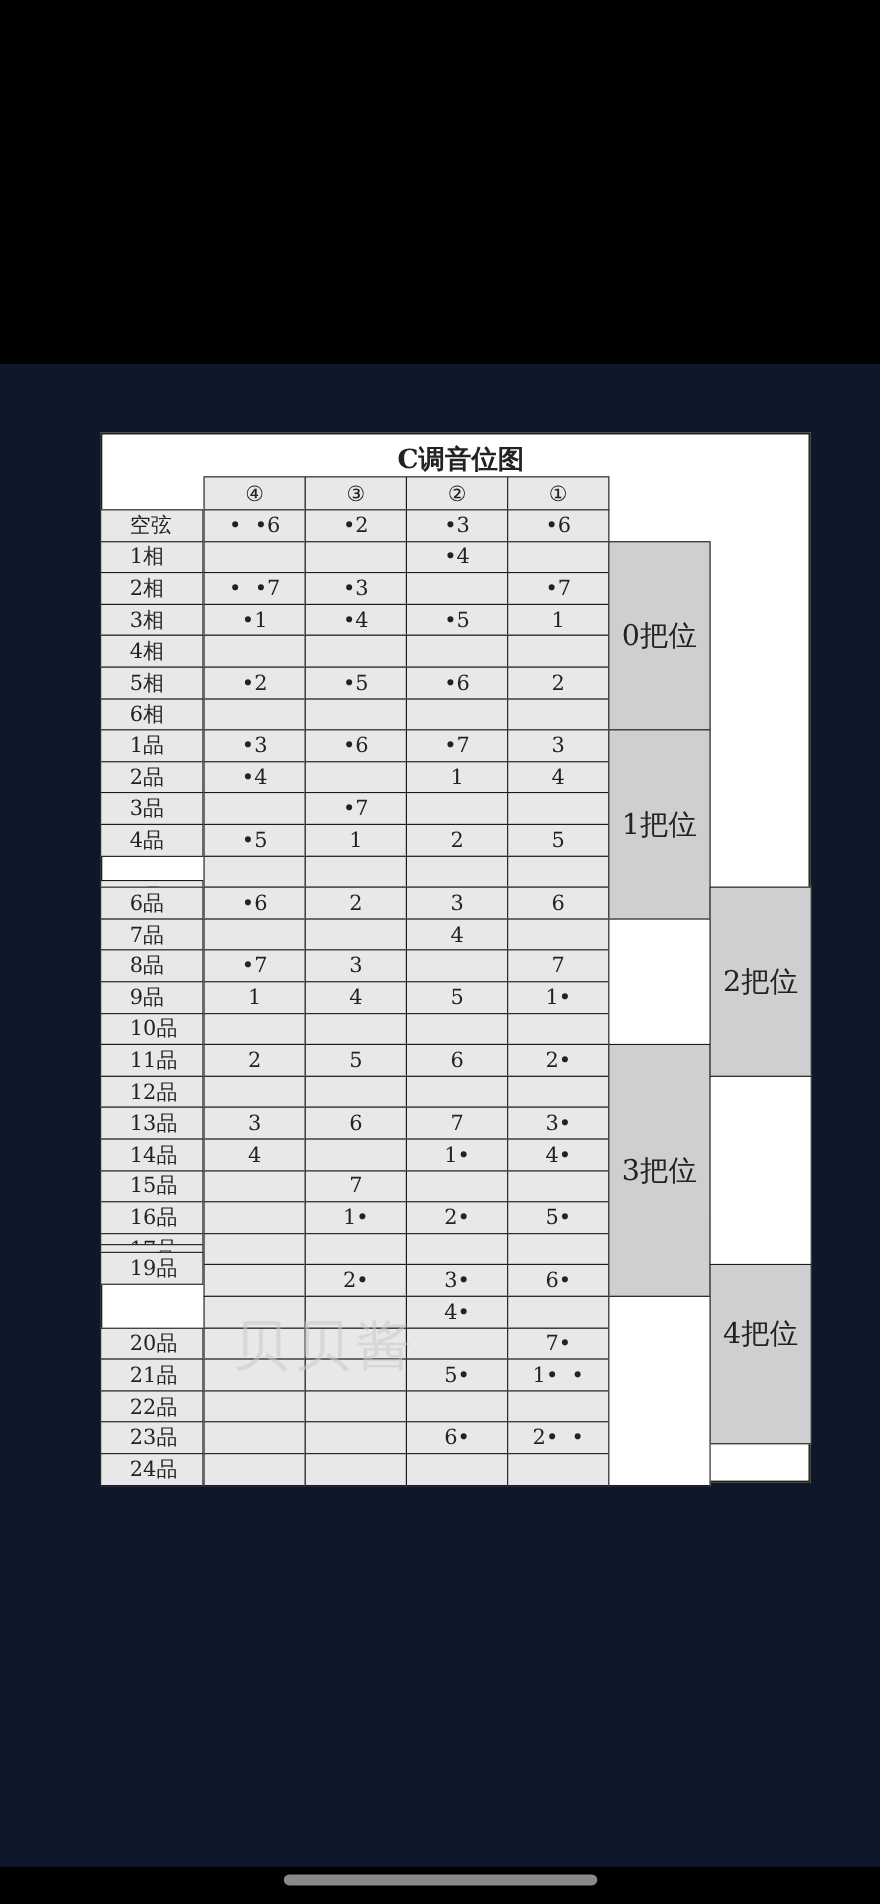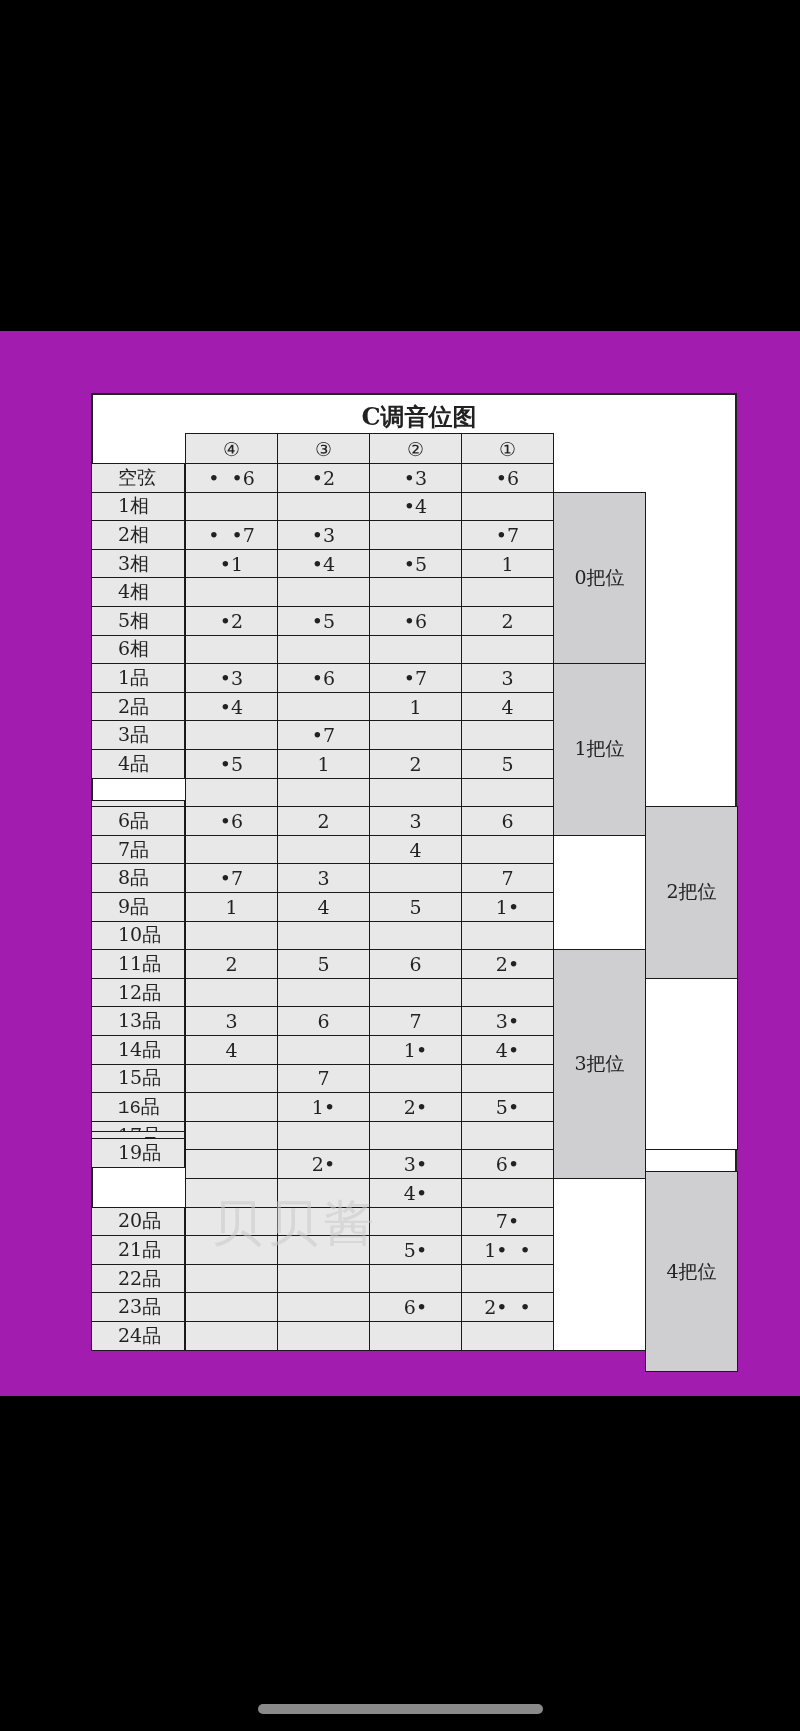--- a/index.html
+++ b/index.html
@@ -1,29 +1,29 @@
 <!DOCTYPE html>
 <html><head>
 <meta charset="utf-8">
 <style>
   html, body { margin:0; padding:0; background:#000; }
   body { width:800px; height:1731px; position:relative; overflow:hidden;
          font-family:"DejaVu Serif", "Liberation Serif", serif; }
-  .page { position:absolute; left:0; top:331px; width:800px; height:1065px; background:#a21caf; }
+  .page { position:absolute; left:0; top:331px; width:800px; height:1366px; background:#0f172a; }
   .frame { position:absolute; left:91px; top:62px; width:646px; height:955px;
            border:2px solid #222; box-sizing:border-box; background:#fff; }
   .title { position:absolute; left:0; right:0; top:6px; text-align:center;
            font-weight:bold; font-size:24px; color:#222; padding-left:10px; }
   .grid { position:absolute; left:0; top:0; }
   .cell { position:absolute; box-sizing:border-box; border:1.5px solid #1a1a1a;
           background:#e8e8e8; display:flex; align-items:center; justify-content:center;
           font-size:19px; color:#222; white-space:pre; }
   .rowlabel { justify-content:flex-start; padding-left:26px; }
   .pos { position:absolute; box-sizing:border-box; border:1.5px solid #1a1a1a;
-         display:flex; align-items:center; justify-content:center; font-size:19px; color:#222;text-align:center; }
+         display:flex; align-items:center; justify-content:center; font-size:26px; color:#222;text-align:center; }
   .pos.gray { background:#cfcfd1; }
   .pos.white { background:#fff; }
   .watermark { position:absolute; left:212px; top:1190px; font-size:50px; color:rgba(200,200,200,0.55);
                font-family:"DejaVu Sans", sans-serif; letter-spacing:6px; pointer-events:none; }
   .home { position:absolute; left:258px; top:1704px; width:285px; height:10px; border-radius:5px; background:#8a8a8a; }
 </style>
 </head>
 <body>
 
 <div class="page">
@@ -137,21 +137,21 @@
         <div class="cell rowlabel" style="left: -2px; top: 640px; width: 94px; height: 29.6px;">14品</div>
         <div class="cell" style="left: 92px; top: 640px; width: 93px; height: 29.6px;">4</div>
         <div class="cell" style="left: 184px; top: 640px; width: 93px; height: 29.6px;"></div>
         <div class="cell" style="left: 276px; top: 640px; width: 93px; height: 29.6px;">1•</div>
         <div class="cell" style="left: 368px; top: 640px; width: 93px; height: 29.6px;">4•</div>
         <div class="cell rowlabel" style="left: -2px; top: 668.6px; width: 94px; height: 29.6px;">15品</div>
         <div class="cell" style="left: 92px; top: 668.6px; width: 93px; height: 29.6px;"></div>
         <div class="cell" style="left: 184px; top: 668.6px; width: 93px; height: 29.6px;">7</div>
         <div class="cell" style="left: 276px; top: 668.6px; width: 93px; height: 29.6px;"></div>
         <div class="cell" style="left: 368px; top: 668.6px; width: 93px; height: 29.6px;"></div>
-        <div class="cell rowlabel" style="left: -2px; top: 697.2px; width: 94px; height: 29.6px; font-family: Liberation Mono, monospace;">16品</div>
+        <div class="cell rowlabel" style="left: -2px; top: 697.2px; width: 94px; height: 29.6px;">16品</div>
         <div class="cell" style="left: 92px; top: 697.2px; width: 93px; height: 29.6px;"></div>
         <div class="cell" style="left: 184px; top: 697.2px; width: 93px; height: 29.6px;">1•</div>
         <div class="cell" style="left: 276px; top: 697.2px; width: 93px; height: 29.6px;">2•</div>
         <div class="cell" style="left: 368px; top: 697.2px; width: 93px; height: 29.6px;">5•</div>
         <div class="cell rowlabel" style="left: -2px; top: 725.8px; width: 94px; height: 29.6px;">17品</div>
         <div class="cell" style="left: 92px; top: 725.8px; width: 93px; height: 29.6px;"></div>
         <div class="cell" style="left: 184px; top: 725.8px; width: 93px; height: 29.6px;"></div>
         <div class="cell" style="left: 276px; top: 725.8px; width: 93px; height: 29.6px;"></div>
         <div class="cell" style="left: 368px; top: 725.8px; width: 93px; height: 29.6px;"></div>
         <div class="cell rowlabel" style="left: -2px; top: 736px; width: 94px; height: 29.6px; font-family: Liberation Mono, monospace;">18品</div>
@@ -186,21 +186,21 @@
         <div class="cell" style="left: 368px; top: 897.4px; width: 93px; height: 29.6px;">2•  •</div>
         <div class="cell rowlabel" style="left: -2px; top: 926px; width: 94px; height: 29.6px;">24品</div>
         <div class="cell" style="left: 92px; top: 926px; width: 93px; height: 29.6px;"></div>
         <div class="cell" style="left: 184px; top: 926px; width: 93px; height: 29.6px;"></div>
         <div class="cell" style="left: 276px; top: 926px; width: 93px; height: 29.6px;"></div>
         <div class="cell" style="left: 368px; top: 926px; width: 93px; height: 29.6px;"></div>
         <div class="pos gray" style="left: 460px; top: 96.6px; width: 93px; height: 172.6px;">0把位</div>
         <div class="pos gray" style="left: 460px; top: 268.2px; width: 93px; height: 172.6px;">1把位</div>
         <div class="pos gray" style="left: 460px; top: 554.2px; width: 93px; height: 229.8px;">3把位</div>
         <div class="pos gray" style="left: 552px; top: 411.2px; width: 93px; height: 172.6px;">2把位</div>
-        <div class="pos gray" style="left: 552px; top: 776px; width: 93px; height: 201.2px;">4把位</div>
+        <div class="pos gray" style="left: 552px; top: 717px; width: 93px; height: 201.2px;">4把位</div>
         <div class="pos white" style="left: 460px; top: 439.8px; width: 93px; height: 115.4px;"></div>
         <div class="pos white" style="left: 460px; top: 783px; width: 93px; height: 172.6px;"></div>
         <div class="pos white" style="left: 552px; top: 582.8px; width: 93px; height: 172.6px;"></div>
       </div>
   </div>
 </div>
 <div class="watermark">贝贝酱</div>
 <div class="home"></div>
 
 </body></html>

